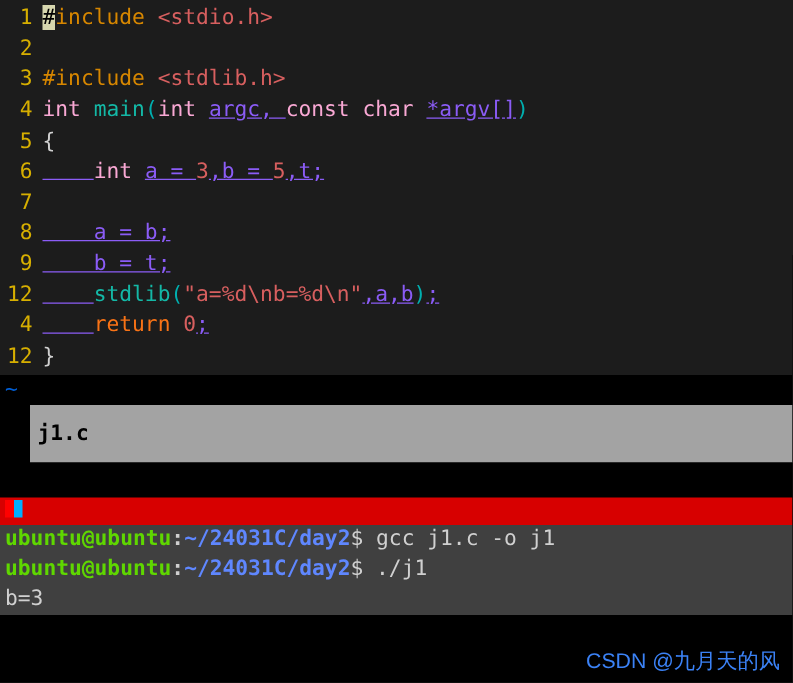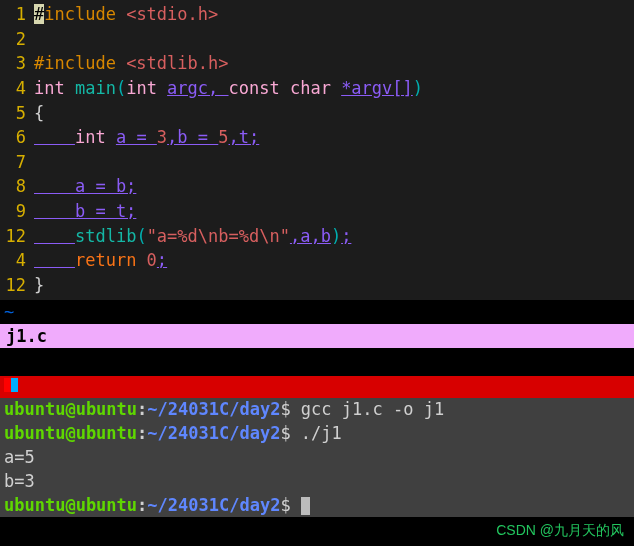--- a/index.html
+++ b/index.html
@@ -25,25 +25,26 @@
   padding-right: 8px;
   color: #d7af00;
   flex-shrink: 0;
 }
 .code {
   white-space: pre;
   text-align: center;
 }
 .tilde { color: #005fd7; padding-left: 4px; line-height: 1.45; }
 .statusbar {
-  background: #f0abfc;
+  background: #a3a3a3;
   color: #000;
   font-weight: bold;
-  padding: 2px 6px;
+  padding: 13px 6px;
   font-size: 17px;
+  margin-left: 24px;
 }
 .blank { background: #000; height: 28px; }
 .redbar {
   background: #d70000;
   height: 22px;
   display: flex;
   align-items: flex-start;
 }
 .redbar .icon {
   width: 14px; height: 14px;
@@ -66,22 +67,22 @@
 .cursor {
   display: inline-block;
   width: 9px; height: 18px;
   background: #bcbcbc;
   vertical-align: text-bottom;
 }
 .watermark {
   position: absolute;
   right: 10px;
   bottom: 6px;
-  color: #22c55e;
-  font-size: 14px;
+  color: #3b82f6;
+  font-size: 17px;
   font-family: sans-serif;
 }
 
 .pp { color: #d78700; }
 .hl { background: #d7d7af; color: #000; }
 .hdr { color: #d75f5f; }
 .kw-type { color: #f9a8d4; }
 .fn { color: #14b8a6; }
 .kw-ctrl { color: #f97316; }
 .num { color: #d75f5f; }
@@ -143,17 +144,15 @@
   </div>
 <div class="tilde">~</div>
 <div class="statusbar">j1.c</div>
 <div class="blank"></div>
 <div class="redbar">
   <span class="icon"></span>
 </div>
 <div class="terminal" id="terminal">
     <div class="term-line"><span class="user">ubuntu@ubuntu</span><span class="colon">:</span><span class="path">~/24031C/day2</span><span class="dollar">$ </span><span class="cmd">gcc j1.c -o j1</span></div>
     <div class="term-line"><span class="user">ubuntu@ubuntu</span><span class="colon">:</span><span class="path">~/24031C/day2</span><span class="dollar">$ </span><span class="cmd">./j1</span></div>
-    <div class="term-line out">a=5</div>
     <div class="term-line out">b=3</div>
-    <div class="term-line"><span class="user">ubuntu@ubuntu</span><span class="colon">:</span><span class="path">~/24031C/day2</span><span class="dollar">$ </span><span class="cursor"></span></div>
   </div>
 <div class="watermark">CSDN @九月天的风</div>
 
 </body></html>

